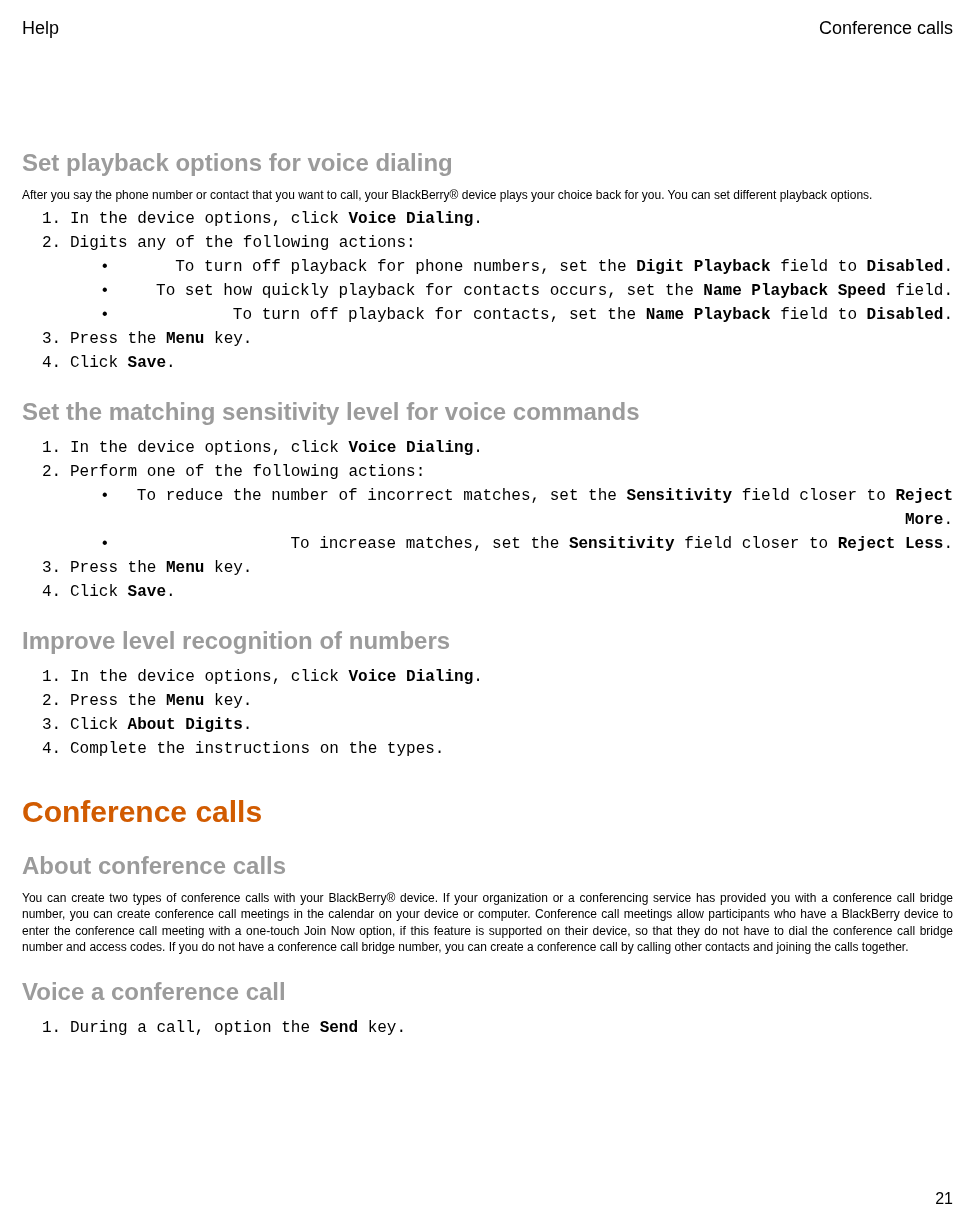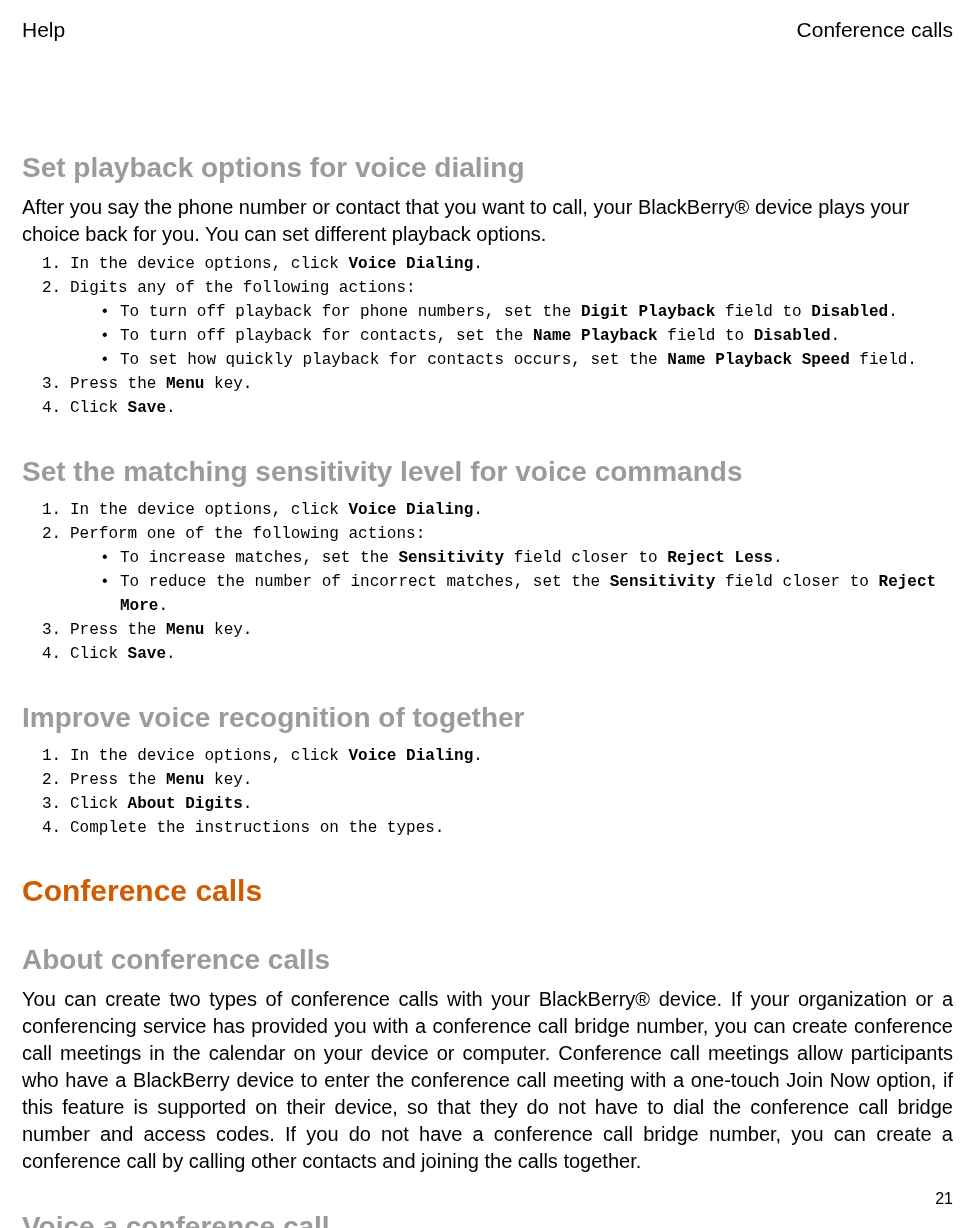--- a/index.html
+++ b/index.html
@@ -12,40 +12,40 @@
       width: 975px;
       height: 1228px;
       background: #ffffff;
       color: #000000;
       position: relative;
       padding: 18px 22px 18px 22px;
     }
     .header {
       display: flex;
       justify-content: space-between;
-      font-size: 21px;
+      font-size: 18px;
       font-weight: 400;
       margin-bottom: 110px;
     }
     .section-heading {
-      font-size: 28px;
+      font-size: 24px;
       font-weight: 700;
       color: #9b9b9b;
       margin-bottom: 10px;
-      margin-top: 36px;
+      margin-top: 23px;
     }
     .chapter-heading {
       font-size: 30px;
       font-weight: 700;
       color: #d15b00;
       margin-top: 34px;
       margin-bottom: 18px;
     }
     .intro-para {
-      font-size: 20px;
+      font-size: 12px;
       line-height: 1.35;
       margin-bottom: 4px;
     }
     ol.numbered {
       list-style: none;
       counter-reset: item;
       padding-left: 20px;
       font-family: Liberation Mono, monospace;
     }
     ol.numbered > li {
@@ -63,20 +63,21 @@
     }
     ul.bulleted {
       list-style: none;
       padding-left: 30px;
     }
     ul.bulleted > li {
       font-size: 16px;
       line-height: 1.5;
       position: relative;
       padding-left: 20px;
+      text-align: right;
     }
     ul.bulleted > li::before {
       content: "•";
       position: absolute;
       left: 0;
     }
     .page-number {
       position: absolute;
       bottom: 20px;
       right: 22px;
@@ -92,42 +93,42 @@
   <span>Conference calls</span>
 </div>
 
 <h2 class="section-heading">Set playback options for voice dialing</h2>
 <p class="intro-para">After you say the phone number or contact that you want to call, your BlackBerry® device plays your choice back for you. You can set different playback options.</p>
 <ol class="numbered">
   <li><span>In the device options, click </span><b>Voice Dialing</b><span>.</span></li>
   <li><span>Digits any of the following actions:</span>
     <ul class="bulleted">
       <li><span>To turn off playback for phone numbers, set the </span><b>Digit Playback</b><span> field to </span><b>Disabled</b><span>.</span></li>
+      <li><span>To set how quickly playback for contacts occurs, set the </span><b>Name Playback Speed</b><span> field.</span></li>
       <li><span>To turn off playback for contacts, set the </span><b>Name Playback</b><span> field to </span><b>Disabled</b><span>.</span></li>
-      <li><span>To set how quickly playback for contacts occurs, set the </span><b>Name Playback Speed</b><span> field.</span></li>
     </ul>
   </li>
   <li><span>Press the </span><b>Menu</b><span> key.</span></li>
   <li><span>Click </span><b>Save</b><span>.</span></li>
 </ol>
 
 <h2 class="section-heading">Set the matching sensitivity level for voice commands</h2>
 <ol class="numbered">
   <li><span>In the device options, click </span><b>Voice Dialing</b><span>.</span></li>
   <li><span>Perform one of the following actions:</span>
     <ul class="bulleted">
+      <li><span>To reduce the number of incorrect matches, set the </span><b>Sensitivity</b><span> field closer to </span><b>Reject More</b><span>.</span></li>
       <li><span>To increase matches, set the </span><b>Sensitivity</b><span> field closer to </span><b>Reject Less</b><span>.</span></li>
-      <li><span>To reduce the number of incorrect matches, set the </span><b>Sensitivity</b><span> field closer to </span><b>Reject More</b><span>.</span></li>
     </ul>
   </li>
   <li><span>Press the </span><b>Menu</b><span> key.</span></li>
   <li><span>Click </span><b>Save</b><span>.</span></li>
 </ol>
 
-<h2 class="section-heading">Improve voice recognition of together</h2>
+<h2 class="section-heading">Improve level recognition of numbers</h2>
 <ol class="numbered">
   <li><span>In the device options, click </span><b>Voice Dialing</b><span>.</span></li>
   <li><span>Press the </span><b>Menu</b><span> key.</span></li>
   <li><span>Click </span><b>About Digits</b><span>.</span></li>
   <li><span>Complete the instructions on the types.</span></li>
 </ol>
 
 <h1 class="chapter-heading">Conference calls</h1>
 
 <h2 class="section-heading">About conference calls</h2>

